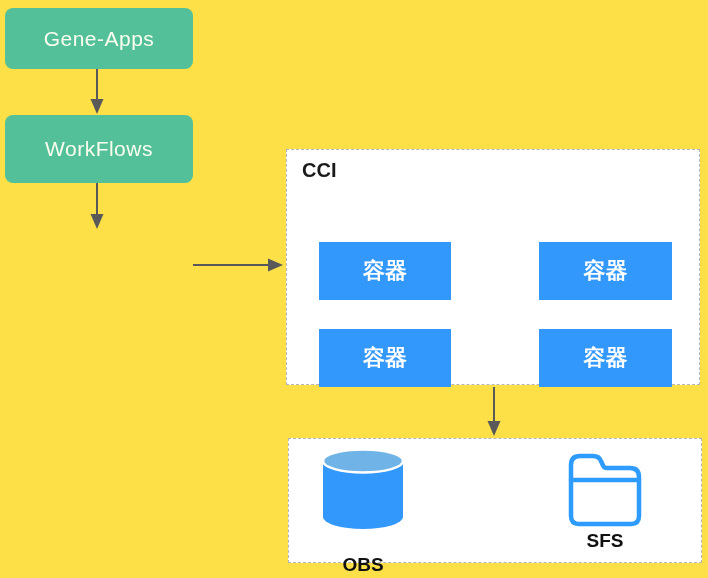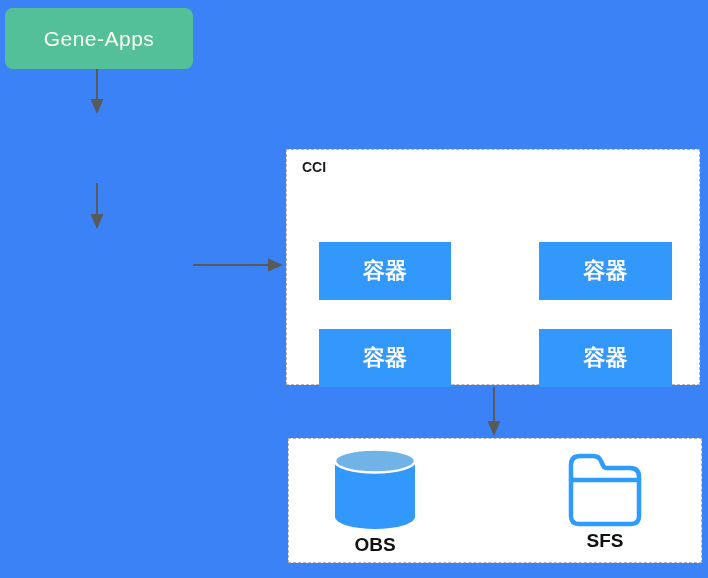--- a/index.html
+++ b/index.html
@@ -5,21 +5,21 @@
   html, body {
     margin: 0;
     padding: 0;
     background: #ffffff;
     font-family: "Liberation Sans", sans-serif;
   }
   .canvas {
     position: relative;
     width: 708px;
     height: 578px;
-    background: #3b82f6;
+    background: #fde047;
     overflow: hidden;
   }
   
   .gbox {
     position: absolute;
     left: 5px;
     width: 188px;
     background: var(--green, #53C09A);
     border-radius: 8px;
     display: flex;
@@ -48,21 +48,21 @@
     position: absolute;
     left: 286px; top: 149px;
     width: 414px; height: 236px;
     border: 1px dashed var(--dashed-border, #b5b5b5);
     background: #ffffff;
     box-sizing: border-box;
   }
   .cci-title {
     position: absolute;
     left: 15px; top: 9px;
-    font-size: 14px;
+    font-size: 20px;
     font-weight: 600;
     color: #1a1a1a;
   }
   .cbox {
     position: absolute;
     background: var(--blue, #3398FC);
     display: flex;
     align-items: center;
     justify-content: center;
     color: #ffffff;
@@ -83,39 +83,42 @@
     border: 1px dashed var(--dashed-border, #b5b5b5);
     background: #ffffff;
     box-sizing: border-box;
   }
   .storage-item {
     position: absolute;
     display: flex;
     flex-direction: column;
     align-items: center;
   }
-  .storage-item.obs { left: 42px; top: 8px; width: 88px; }
+  .storage-item.obs { left: 30px; top: 8px; width: 88px; gap: 20px; }
   .storage-item.sfs { left: 276px; top: 13px; width: 80px; }
   .storage-label {
     margin-top: 3px;
     font-size: 19px;
     font-weight: 700;
     color: #111111;
   }
   .cyl-body   { fill: var(--blue, #3398FC); }
   .cyl-top    { fill: var(--cylinder-top, #70B3E6); stroke: #ffffff; stroke-width: 2.5; }
   .folder-ln  { fill: none; stroke: var(--folder-blue, #2E9BFF); stroke-width: 4.5; stroke-linejoin: round; stroke-linecap: round; }
 </style>
 </head>
 <body>
 
 <div class="canvas">
 
   <div class="gbox gene">
     <span>Gene-Apps</span>
+  </div>
+  <div class="gbox workflows">
+    <span>WorkFlows</span>
   </div>
 
   <svg class="arrows" viewBox="0 0 708 578">
     <g>
       <line x1="97" y1="69" x2="97" y2="100"></line>
       <polygon points="90.5,99 103.5,99 97,114"></polygon>
     </g>
     <g>
       <line x1="97" y1="183" x2="97" y2="215"></line>
       <polygon points="90.5,214 103.5,214 97,229"></polygon>

